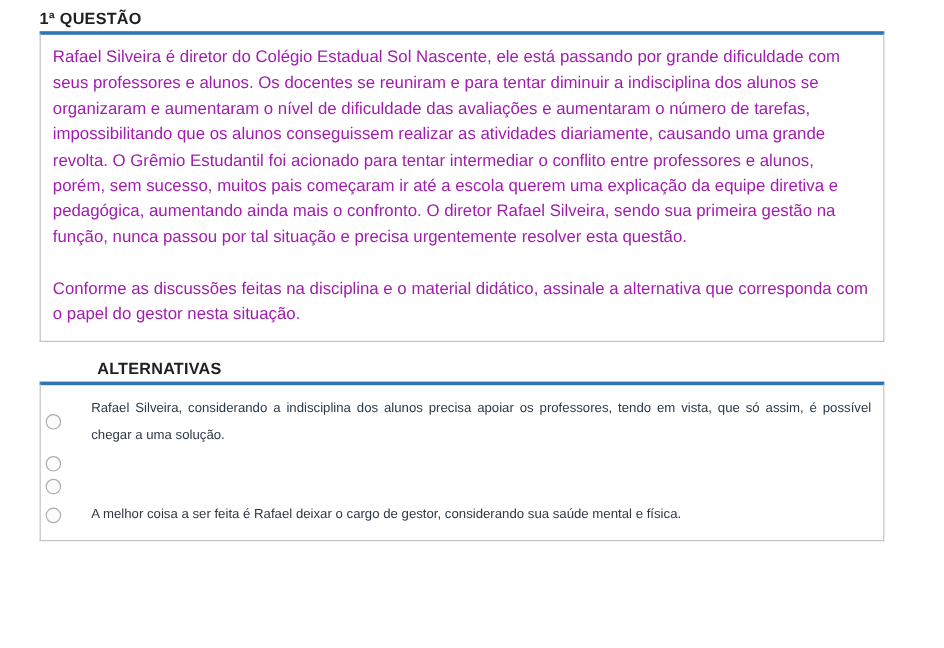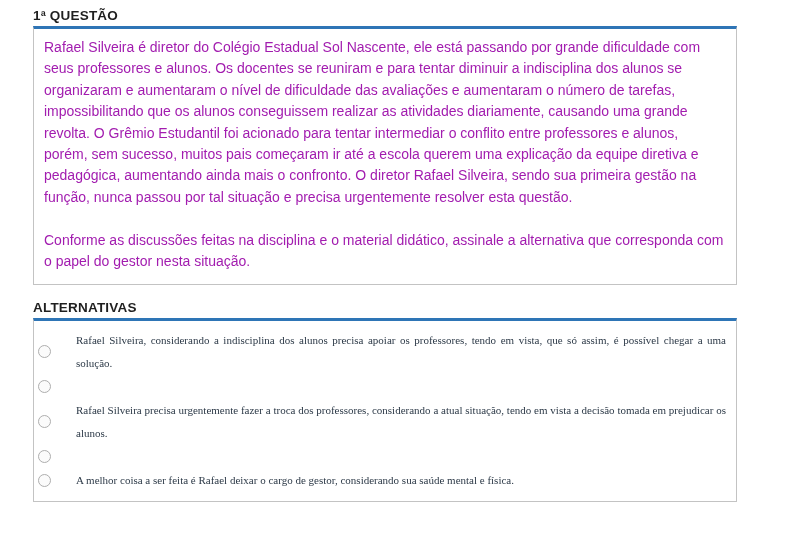--- a/index.html
+++ b/index.html
@@ -26,41 +26,41 @@
     border-top: 3px solid #2e75b6;
     background: #ffffff;
   }
   .question-panel {
     padding: 8px 12px 12px 10px;
     color: #a21caf;
     font-size: 14px;
     line-height: 21.4px;
   }
   .question-panel p + p { margin-top: 21.4px; }
-  .alternatives-title { margin-top: 15px; }
+  .alternatives-title { margin-top: 15px; margin-left: 48px; }
   .alternatives-panel {
     padding: 5px 0 6px 0;
   }
   .alt-row {
     display: flex;
     align-items: center;
     padding: 3px 10px 3px 4px;
   }
   .radio {
     flex: 0 0 13px;
     width: 13px; height: 13px;
     border: 1px solid #aeaeae;
     border-radius: 50%;
     background: #fbfbfb;
     margin-right: 25px;
     cursor: pointer;
   }
   .alt-text {
     flex: 1;
-    font-family: Liberation Serif, serif;
+    font-family: Liberation Sans, sans-serif;
     font-size: 11px;
     line-height: 22.5px;
     color: #2c3947;
     text-align: justify;
     cursor: pointer;
   }
 </style>
 </head>
 <body>
 
@@ -79,24 +79,20 @@
 
     <div class="alt-row">
       <span class="radio"></span>
       <span class="alt-text">Rafael Silveira, considerando a indisciplina dos alunos precisa apoiar os professores, tendo em vista, que só assim, é possível chegar a uma solução.</span>
     </div>
 
     <div class="alt-row">
       <span class="radio"></span>
     </div>
 
-    <div class="alt-row">
-      <span class="radio"></span>
-      <span class="alt-text">Rafael Silveira precisa urgentemente fazer a troca dos professores, considerando a atual situação, tendo em vista a decisão tomada em prejudicar os alunos.</span>
-    </div>
 
     <div class="alt-row">
       <span class="radio"></span>
     </div>
 
     <div class="alt-row">
       <span class="radio"></span>
       <span class="alt-text">A melhor coisa a ser feita é Rafael deixar o cargo de gestor, considerando sua saúde mental e física.</span>
     </div>
 

